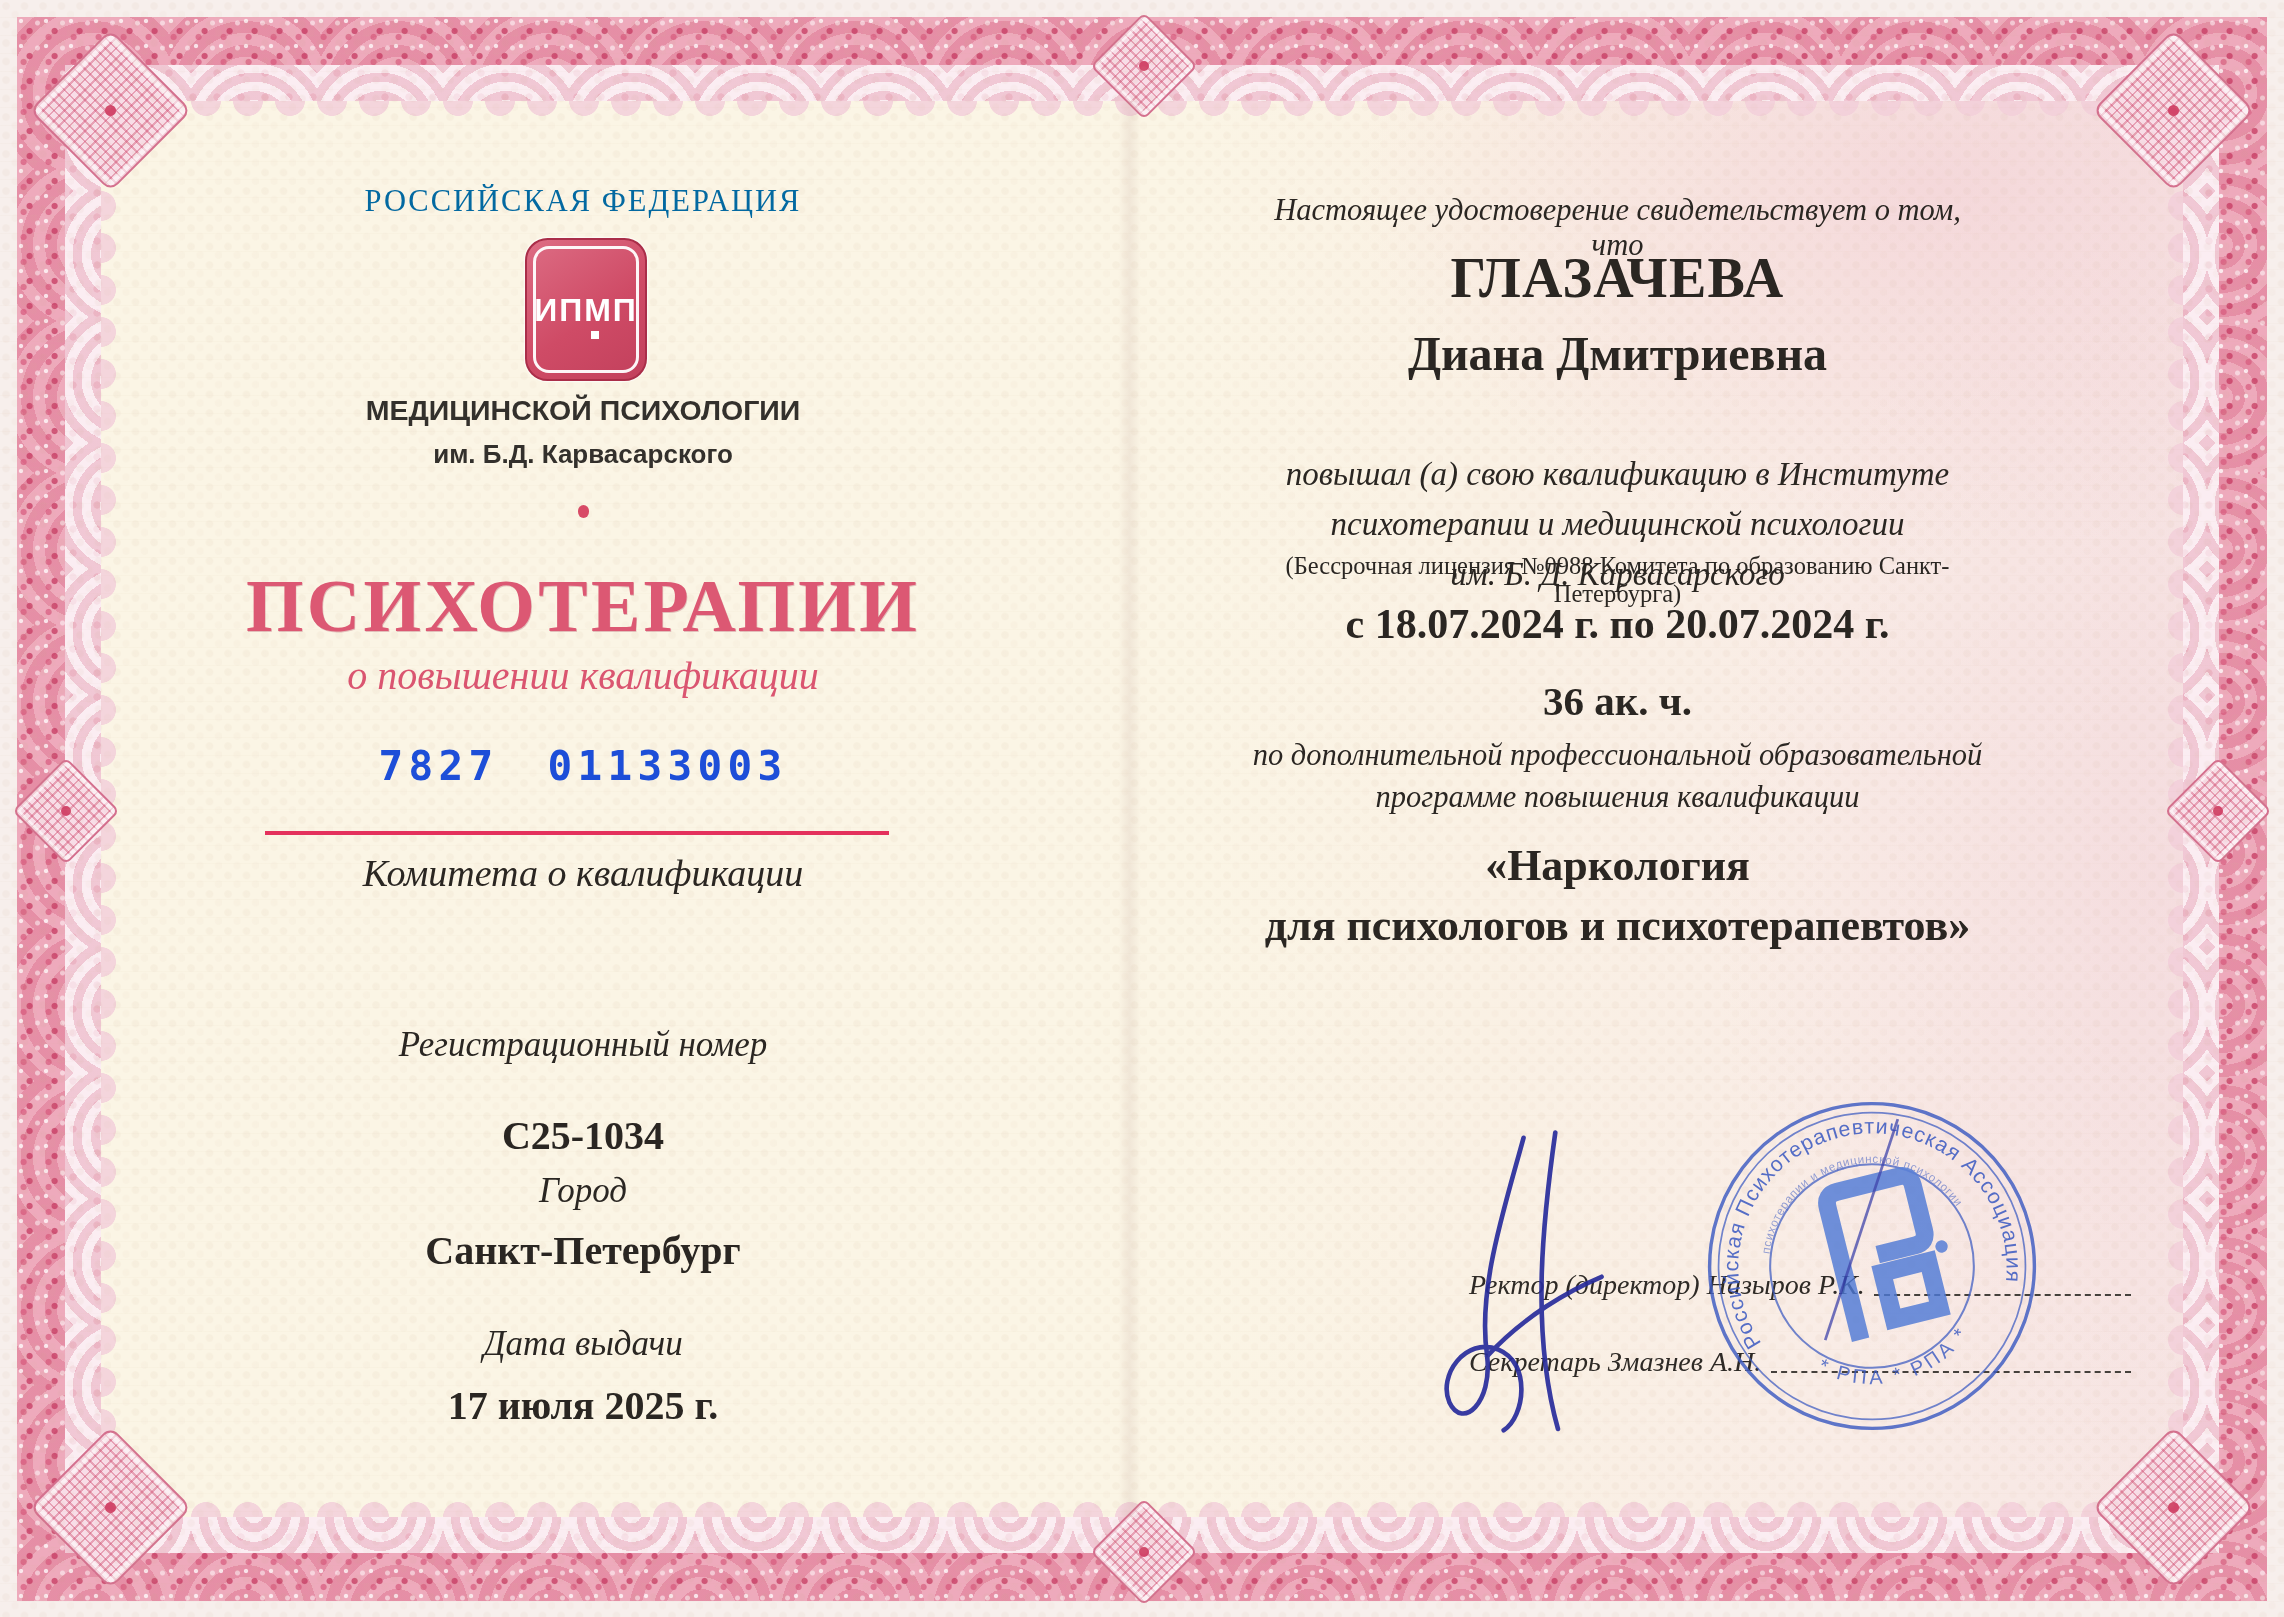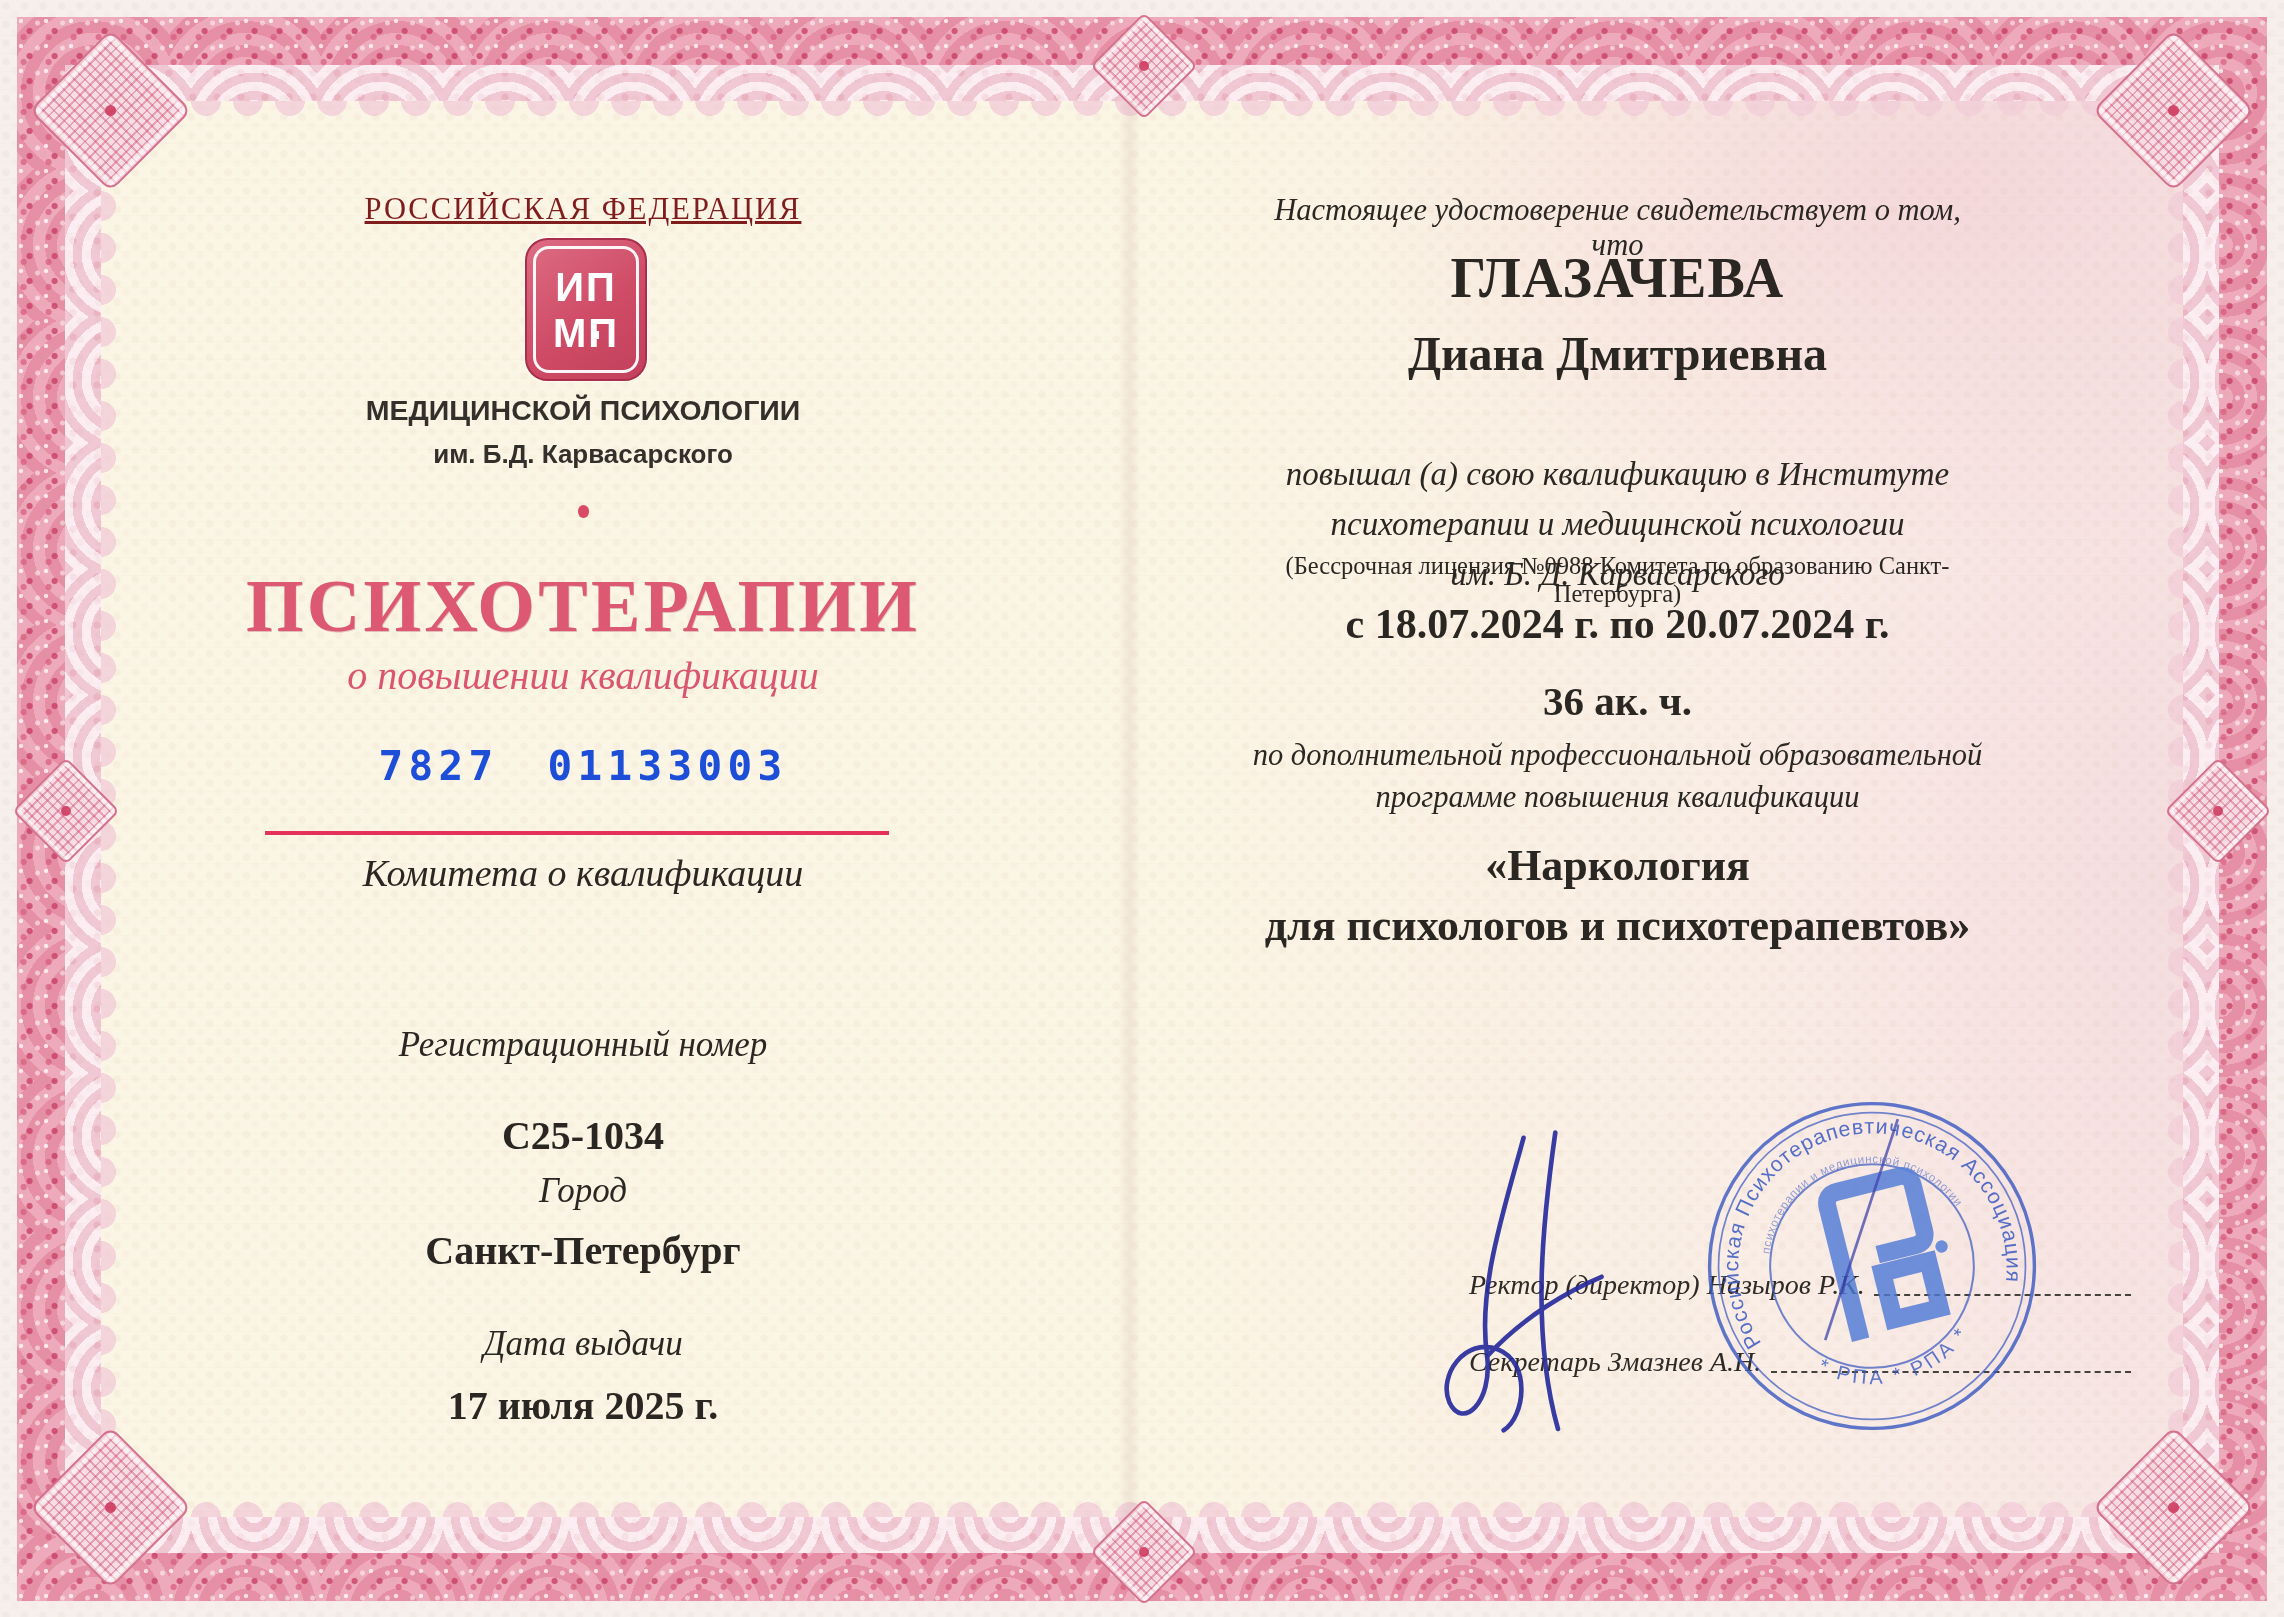--- a/index.html
+++ b/index.html
@@ -75,28 +75,28 @@
   .pillow.tl{left:53px;top:53px;} .pillow.tr{right:53px;top:53px;}
   .pillow.bl{left:53px;bottom:53px;} .pillow.br{right:53px;bottom:53px;}
   .pillow.mt{left:1106px;top:28px;} .pillow.mb{left:1106px;bottom:28px;}
   .pillow.ml{left:28px;top:773px;} .pillow.mr{right:28px;top:773px;}
 
   
   .blk{position:absolute;text-align:center;}
   .lcol{left:245px;width:676px;}
   .rcol{left:1252px;width:731px;}
 
-  .country{top:192px;font-size:30.5px;letter-spacing:2px;color:#7f1d1d;text-decoration:underline;}
+  .country{top:184px;font-size:30.5px;letter-spacing:2px;color:#0369a1;}
 
   .logo{position:absolute;left:525px;top:238px;width:118px;height:139px;
     background:linear-gradient(145deg,#dd6d84,#cf4b66 55%,#c2405c);
     border:2.6px solid #aa2e49;border-radius:22.5px;box-shadow:0 0 0 1.3px rgba(255,255,255,.6);}
   .logo .ring{position:absolute;inset:6px;border:3.3px solid #fff;border-radius:16px;opacity:.95;}
-  .logo .txt{position:absolute;inset:0;display:flex;flex-direction:column;align-items:center;justify-content:center;
-    color:#fff;font-family:"Liberation Sans",sans-serif;font-weight:bold;font-size:40px;line-height:46px;letter-spacing:2px;}
+  .logo .txt{position:absolute;inset:0;display:flex;flex-direction:row;align-items:center;justify-content:center;
+    color:#fff;font-family:"Liberation Sans",sans-serif;font-weight:bold;font-size:32px;line-height:46px;letter-spacing:2px;}
   .logo .logo-dot{position:absolute;left:64px;top:91px;width:8px;height:8px;background:#fff;}
 
   .institute{top:390px;font-family:"Liberation Sans",sans-serif;font-weight:bold;color:#33302c;
     font-size:28.5px;line-height:41px;}
   .institute .sub{font-size:26px;font-weight:bold;margin-top:2.6px;}
   .red-dot{position:absolute;left:578px;top:505px;width:11.3px;height:12.6px;border-radius:50%;background:#d84a66;}
 
   .doc-title{top:564px;font-size:74px;font-weight:bold;letter-spacing:3.3px;color:#dc5873;
     text-shadow:0.7px 0.7px 0 rgba(150,30,60,.25);}
   .doc-subtitle{top:652px;font-size:40px;font-style:italic;color:#da5570;}

